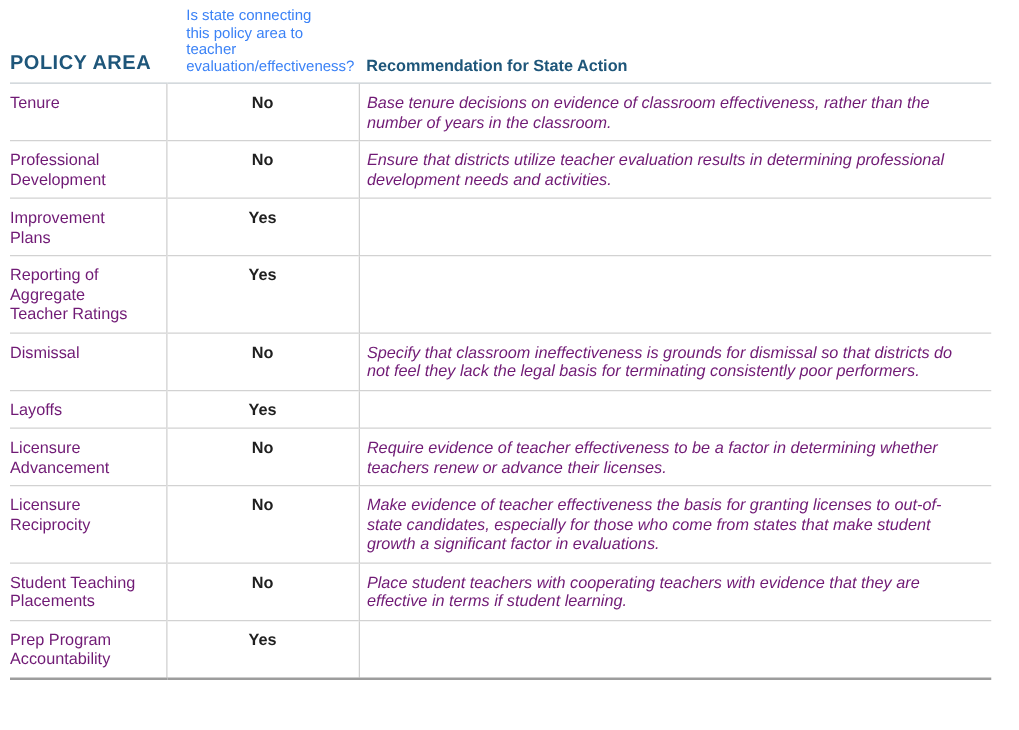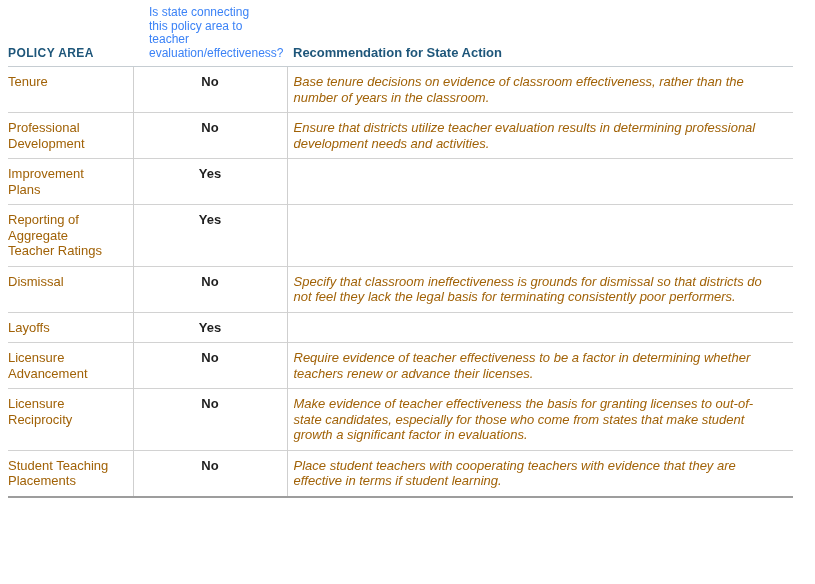--- a/index.html
+++ b/index.html
@@ -27,21 +27,21 @@
 
   thead th {
     vertical-align: bottom;
     border-bottom: 1px solid #c6cdd2;
     padding-bottom: 6px;
     font-weight: bold;
   }
   th.h-policy {
     text-align: left;
     color: #1e567a;
-    font-size: 12px;
+    font-size: 16px;
     letter-spacing: 0.4px;
   }
   th.h-connecting {
     text-align: left;
     font-weight: normal;
     color: #3b82f6;
     font-size: 12px;
     line-height: 13.5px;
     padding-top: 2px;
   }
@@ -54,21 +54,21 @@
     color: #1e567a;
     font-size: 13px;
     padding-left: 6px;
   }
 
   tbody td {
     border-top: 1px solid #d2d2d2;
     vertical-align: top;
     font-size: 13px;
     line-height: 15.5px;
-    color: #a16207;
+    color: #701a75;
     padding-top: 7px;
     padding-bottom: 7px;
   }
   tbody tr:first-child td { border-top: none; }
   tbody tr:last-child td { border-bottom: 2px solid #9d9d9d; }
 
   td.cell-policy {
     padding-right: 24px;
   }
   td.cell-connecting {
@@ -144,15 +144,20 @@
       <tr>
         <td class="cell-policy">Licensure Reciprocity</td>
         <td class="cell-connecting">No</td>
         <td class="cell-rec">Make evidence of teacher effectiveness the basis for granting licenses to out-of-state candidates, especially for those who come from states that make student growth a significant factor in evaluations.</td>
       </tr>
       <tr>
         <td class="cell-policy">Student Teaching Placements</td>
         <td class="cell-connecting">No</td>
         <td class="cell-rec">Place student teachers with cooperating teachers with evidence that they are effective in terms if student learning.</td>
       </tr>
+      <tr>
+        <td class="cell-policy">Prep Program Accountability</td>
+        <td class="cell-connecting">Yes</td>
+        <td class="cell-rec"></td>
+      </tr>
     </tbody>
   </table>
 </div>
 
 </body></html>

